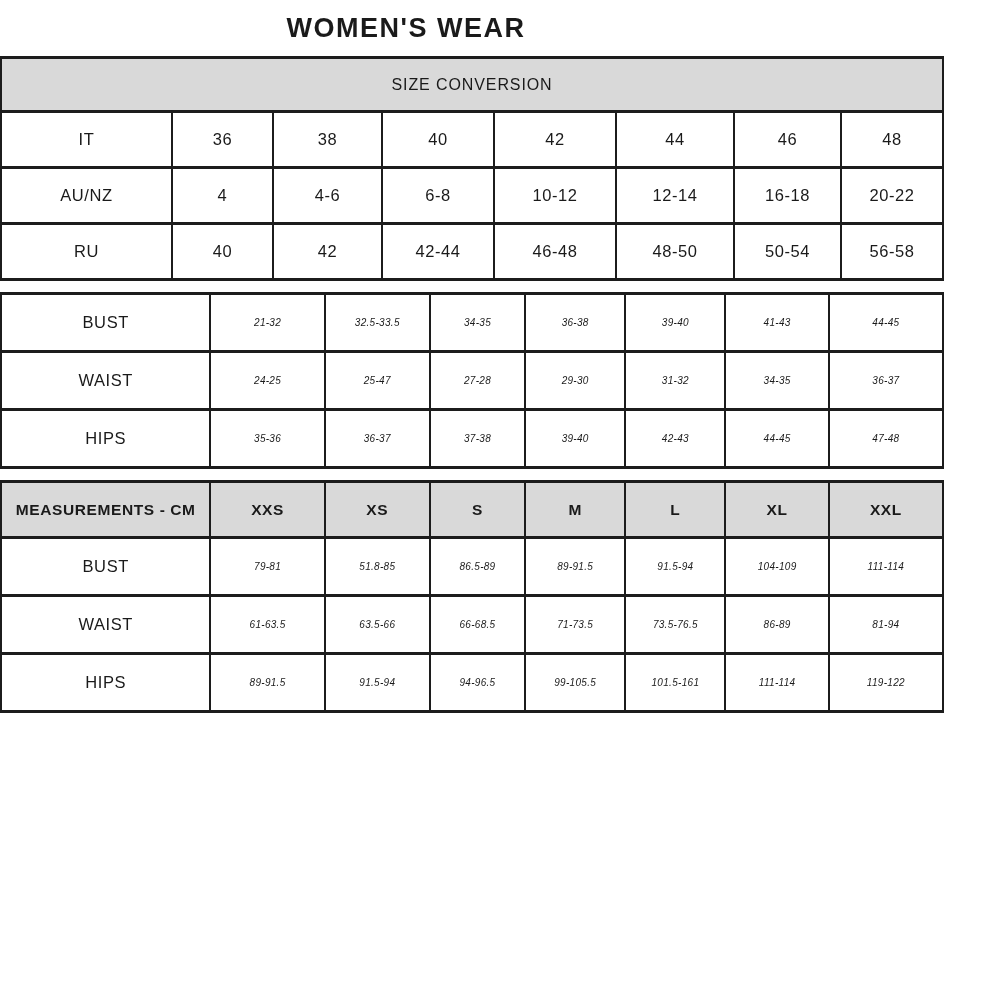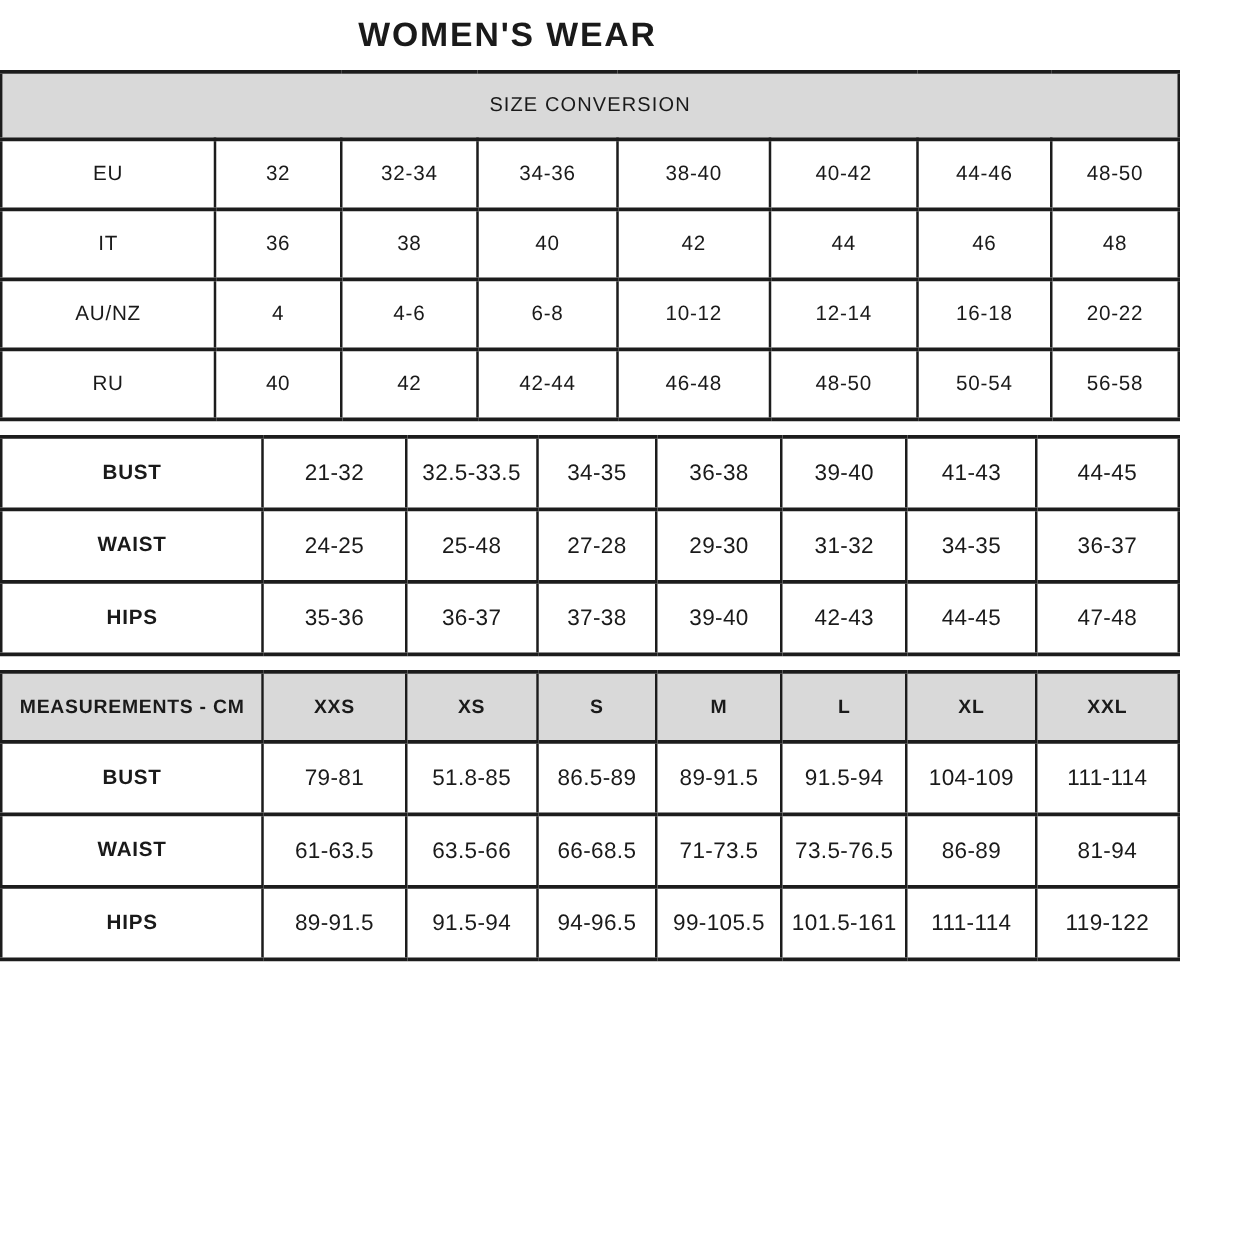--- a/index.html
+++ b/index.html
@@ -47,22 +47,22 @@
   .t1 .colhead-cell, .t1 td {
     font-weight: 400; font-size: 16.5px; letter-spacing: 0.6px;
   }
   
   .t23 tr.header-row { height: 56px; }
   .t23 tr.data-row { height: 58px; }
   .t23 th {
     background: var(--header-bg, #d9d9d9);
     font-weight: 700; font-size: 15.5px; letter-spacing: 0.6px;
   }
-  .t23 td.row-label { font-size: 16.5px; font-weight: 700; letter-spacing: 0.6px; }
-  .t23 td.value-cell { font-size: 18px; font-weight: 400; letter-spacing: 0.3px; }
+  .t23 td.row-label { font-size: 16.5px; font-weight: 400; letter-spacing: 0.6px; }
+  .t23 td.value-cell { font-size: 10px; font-weight: 400; letter-spacing: 0.3px; font-style: italic; }
 </style>
 </head>
 <body style="background: rgb(255, 255, 255);">
 
 <div class="page">
 
   <div class="page-title">WOMEN'S WEAR</div>
 
   <table class="tbl t1">
     <colgroup>
@@ -73,30 +73,20 @@
         <col style="width:122px">
         <col style="width:118px">
       <col style="width:107px">
         <col style="width:102px">
     </colgroup>
   <tbody>
         <tr class="banner-row">
           <th class="banner-cell" colspan="8">SIZE CONVERSION</th>
         </tr>
         <tr class="data-row">
-          <td class="row-label">EU</td>
-          <td class="value-cell">32</td>
-          <td class="value-cell">32-34</td>
-          <td class="value-cell">34-36</td>
-          <td class="value-cell">38-40</td>
-          <td class="value-cell">40-42</td>
-          <td class="value-cell">44-46</td>
-          <td class="value-cell">48-50</td>
-        </tr>
-        <tr class="data-row">
           <td class="row-label">IT</td>
           <td class="value-cell">36</td>
           <td class="value-cell">38</td>
           <td class="value-cell">40</td>
           <td class="value-cell">42</td>
           <td class="value-cell">44</td>
           <td class="value-cell">46</td>
           <td class="value-cell">48</td>
         </tr>
         <tr class="data-row">
@@ -140,21 +130,21 @@
           <td class="value-cell">32.5-33.5</td>
           <td class="value-cell">34-35</td>
           <td class="value-cell">36-38</td>
           <td class="value-cell">39-40</td>
           <td class="value-cell">41-43</td>
           <td class="value-cell">44-45</td>
         </tr>
         <tr class="data-row">
           <td class="row-label">WAIST</td>
           <td class="value-cell">24-25</td>
-          <td class="value-cell">25-48</td>
+          <td class="value-cell">25-47</td>
           <td class="value-cell">27-28</td>
           <td class="value-cell">29-30</td>
           <td class="value-cell">31-32</td>
           <td class="value-cell">34-35</td>
           <td class="value-cell">36-37</td>
         </tr>
         <tr class="data-row">
           <td class="row-label">HIPS</td>
           <td class="value-cell">35-36</td>
           <td class="value-cell">36-37</td>

